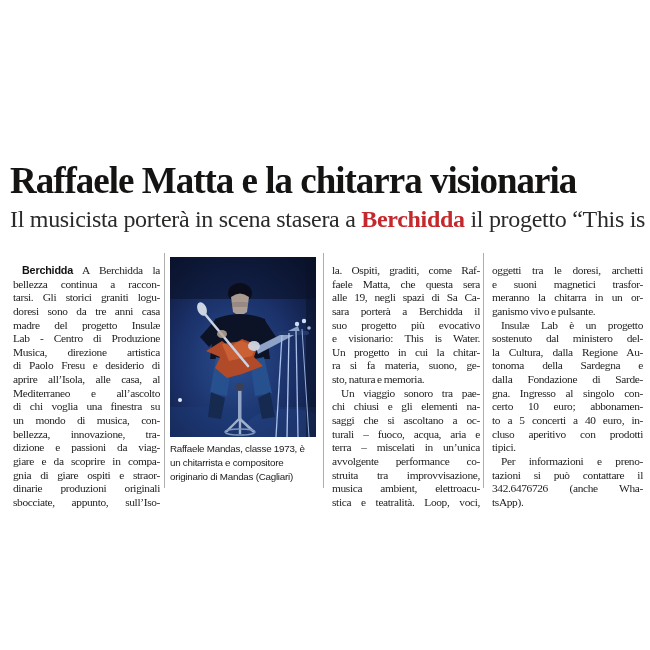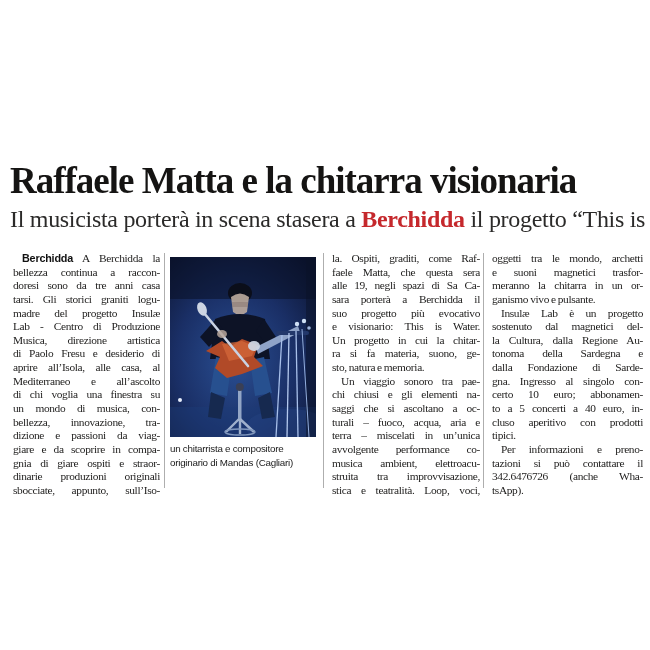--- a/index.html
+++ b/index.html
@@ -5,21 +5,21 @@
   html,body{margin:0;padding:0;background:#ffffff;}
   .page{position:relative;width:650px;height:508px;background:#ffffff;overflow:hidden;
         font-family:"Liberation Serif",serif;color:#1c1c1c;}
   h1.headline{position:absolute;left:10px;top:160px;width:636px;margin:0;
         font-family:"Liberation Serif",serif;font-weight:700;font-size:37px;
         letter-spacing:-1px;line-height:1.15;color:#151413;white-space:nowrap;}
   p.subhead{position:absolute;left:10px;top:206px;width:636px;margin:0;
         font-family:"Liberation Serif",serif;font-size:24px;letter-spacing:-0.3px;
         color:#2b2a29;white-space:nowrap;}
   p.subhead .hl{font-weight:700;}
-  .body-col{position:absolute;top:252px;width:147px;height:246px;
+  .body-col{position:absolute;top:264px;width:147px;height:246px;
         font-size:11.4px;line-height:13.65px;letter-spacing:-0.35px;word-spacing:-0.5px;
         color:#1e1d1c;}
   .body-col > div{height:13.65px;overflow:hidden;text-align:justify;text-align-last:justify;}
   .body-col > div.end{text-align-last:left;}
   .body-col > div.indent{text-indent:9px;}
   .kicker{font-family:"Liberation Sans",sans-serif;font-weight:700;font-size:10.8px;
         letter-spacing:-0.2px;color:#111;}
   .vrule{position:absolute;top:253px;height:235px;width:1px;background:#aeaeae;}
   figure.photo{position:absolute;left:170px;top:257px;width:146px;margin:0;padding:0;}
   .photo-img{width:146px;height:180px;overflow:hidden;background:#101a3c;}
@@ -32,22 +32,22 @@
 
 <div class="page">
 
   <h1 class="headline">Raffaele Matta e la chitarra visionaria</h1>
 
   <p class="subhead"><span>Il musicista porterà in scena stasera a </span><span class="hl" style="color: rgb(197, 40, 44);">Berchidda</span><span> il progetto “This is Water”</span></p>
 
   <div class="body-col" style="left:13px;width:147px">
       <div class="indent "><b class="kicker">Berchidda</b> A Berchidda la</div>
       <div class="">bellezza continua a raccon-</div>
+      <div class="">tarsi. Gli storici graniti logu-</div>
       <div class="">doresi sono da tre anni casa</div>
-      <div class="">tarsi. Gli storici graniti logu-</div>
       <div class="">madre del progetto Insulæ</div>
       <div class="">Lab - Centro di Produzione</div>
       <div class="">Musica, direzione artistica</div>
       <div class="">di Paolo Fresu e desiderio di</div>
       <div class="">aprire all’Isola, alle casa, al</div>
       <div class="">Mediterraneo e all’ascolto</div>
       <div class="">di chi voglia una finestra su</div>
       <div class="">un mondo di musica, con-</div>
       <div class="">bellezza, innovazione, tra-</div>
       <div class="">dizione e passioni da viag-</div>
@@ -106,20 +106,21 @@
 
         <rect x="106" y="74" width="33" height="4" rx="2" fill="#23386b"></rect>
         <line x1="112" y1="78" x2="106" y2="180" stroke="#a8c0ea" stroke-width="1.3"></line>
         <line x1="119" y1="76" x2="117" y2="180" stroke="#b4c9ee" stroke-width="1.3"></line>
         <line x1="126" y1="74" x2="128" y2="180" stroke="#a8c0ea" stroke-width="1.3"></line>
         <line x1="132" y1="72" x2="139" y2="180" stroke="#93aedd" stroke-width="1"></line>
         <circle cx="10" cy="143" r="2" fill="#e8eefc"></circle>
       </svg>
     </div>
     <figcaption class="caption">
+        <div>Raffaele Mandas, classe 1973, è</div>
         <div>un chitarrista e compositore</div>
         <div>originario di Mandas (Cagliari)</div>
       </figcaption>
   </figure>
 
   <div class="vrule" style="left:323px"></div>
 
   <div class="body-col" style="left:332px;width:148px">
       <div class="">la. Ospiti, graditi, come Raf-</div>
       <div class="">faele Matta, che questa sera</div>
@@ -129,34 +130,34 @@
       <div class="">e visionario: This is Water.</div>
       <div class="">Un progetto in cui la chitar-</div>
       <div class="">ra si fa materia, suono, ge-</div>
       <div class="end">sto, natura e memoria.</div>
       <div class="indent ">Un viaggio sonoro tra pae-</div>
       <div class="">chi chiusi e gli elementi na-</div>
       <div class="">saggi che si ascoltano a oc-</div>
       <div class="">turali – fuoco, acqua, aria e</div>
       <div class="">terra – miscelati in un’unica</div>
       <div class="">avvolgente performance co-</div>
+      <div class="">struita tra improvvisazione,</div>
       <div class="">musica ambient, elettroacu-</div>
-      <div class="">struita tra improvvisazione,</div>
       <div class="">stica e teatralità. Loop, voci,</div>
     </div>
 
   <div class="vrule" style="left:483px"></div>
 
   <div class="body-col" style="left:492px;width:151px">
-      <div class="">oggetti tra le mondo, archetti</div>
+      <div class="">oggetti tra le doresi, archetti</div>
       <div class="">e suoni magnetici trasfor-</div>
       <div class="">meranno la chitarra in un or-</div>
       <div class="end">ganismo vivo e pulsante.</div>
       <div class="indent ">Insulæ Lab è un progetto</div>
-      <div class="">sostenuto dal magnetici del-</div>
+      <div class="">sostenuto dal ministero del-</div>
       <div class="">la Cultura, dalla Regione Au-</div>
       <div class="">tonoma della Sardegna e</div>
       <div class="">dalla Fondazione di Sarde-</div>
       <div class="">gna. Ingresso al singolo con-</div>
       <div class="">certo 10 euro; abbonamen-</div>
       <div class="">to a 5 concerti a 40 euro, in-</div>
       <div class="">cluso aperitivo con prodotti</div>
       <div class="end">tipici.</div>
       <div class="indent ">Per informazioni e preno-</div>
       <div class="">tazioni si può contattare il</div>

